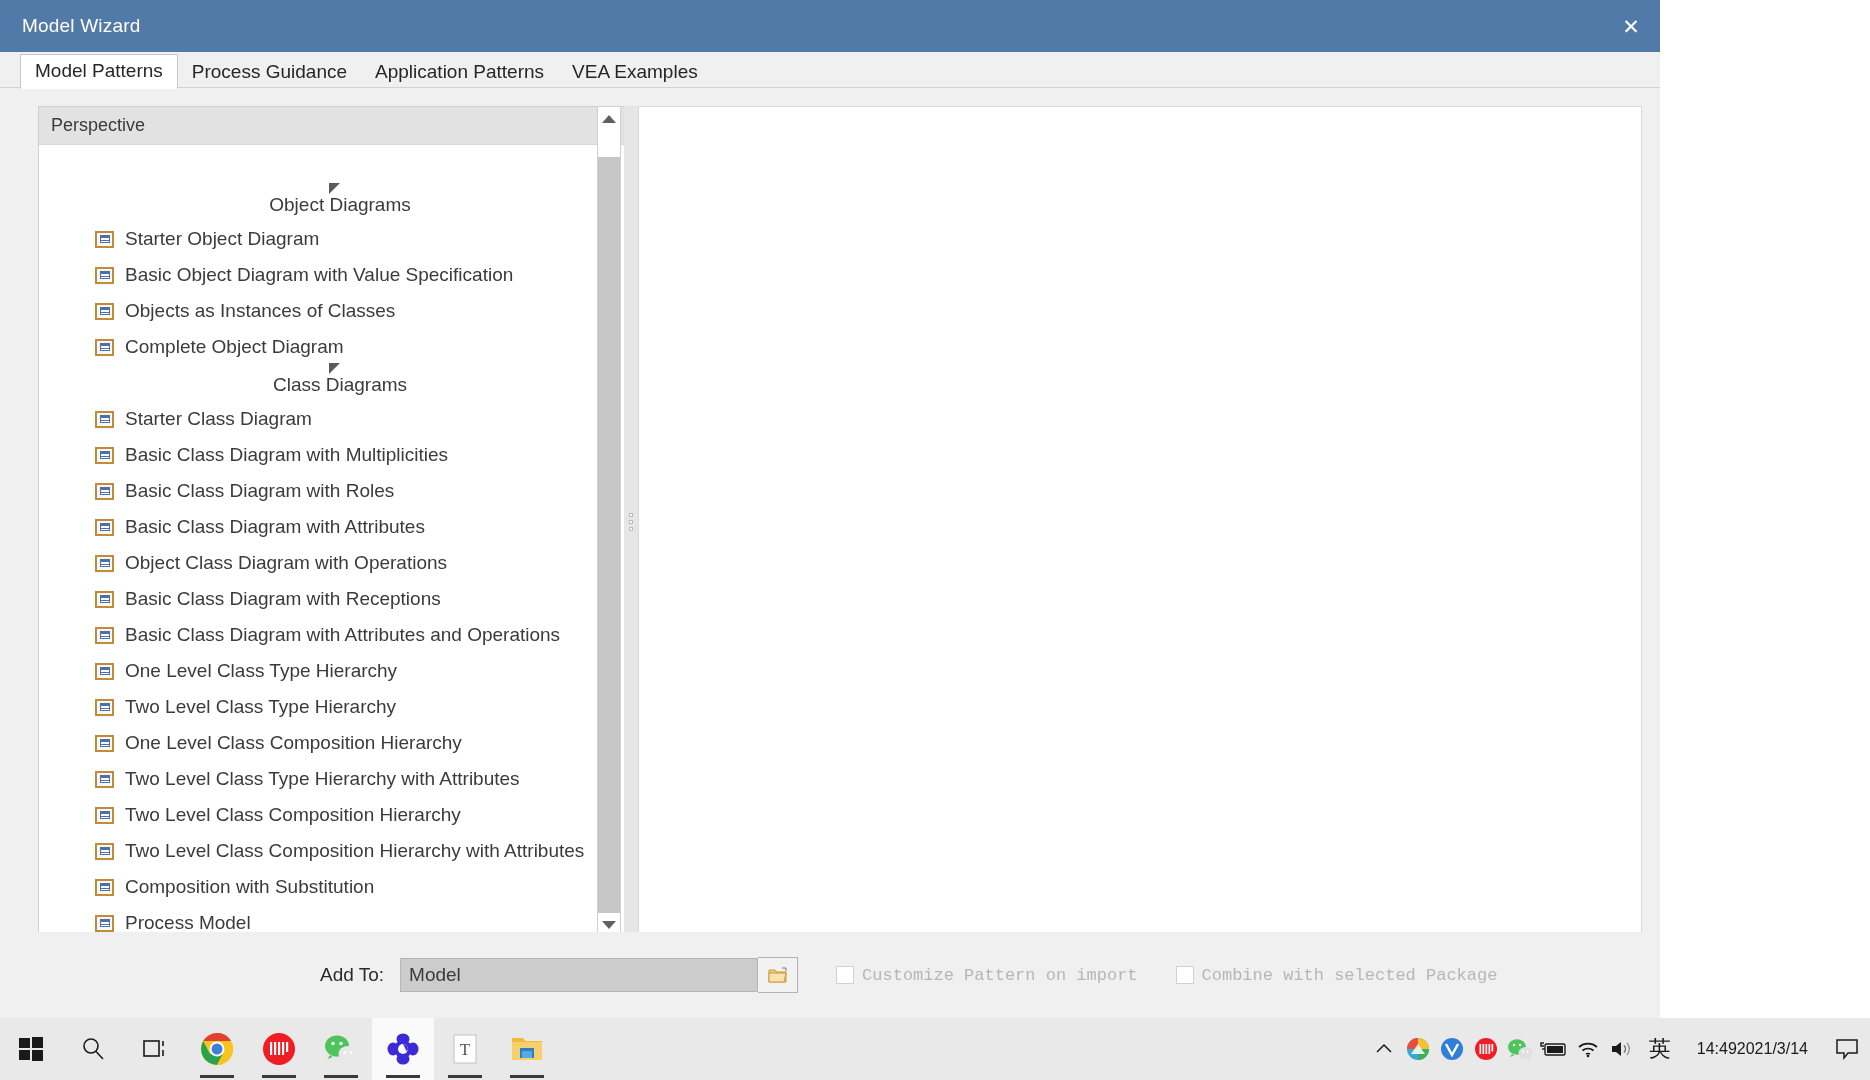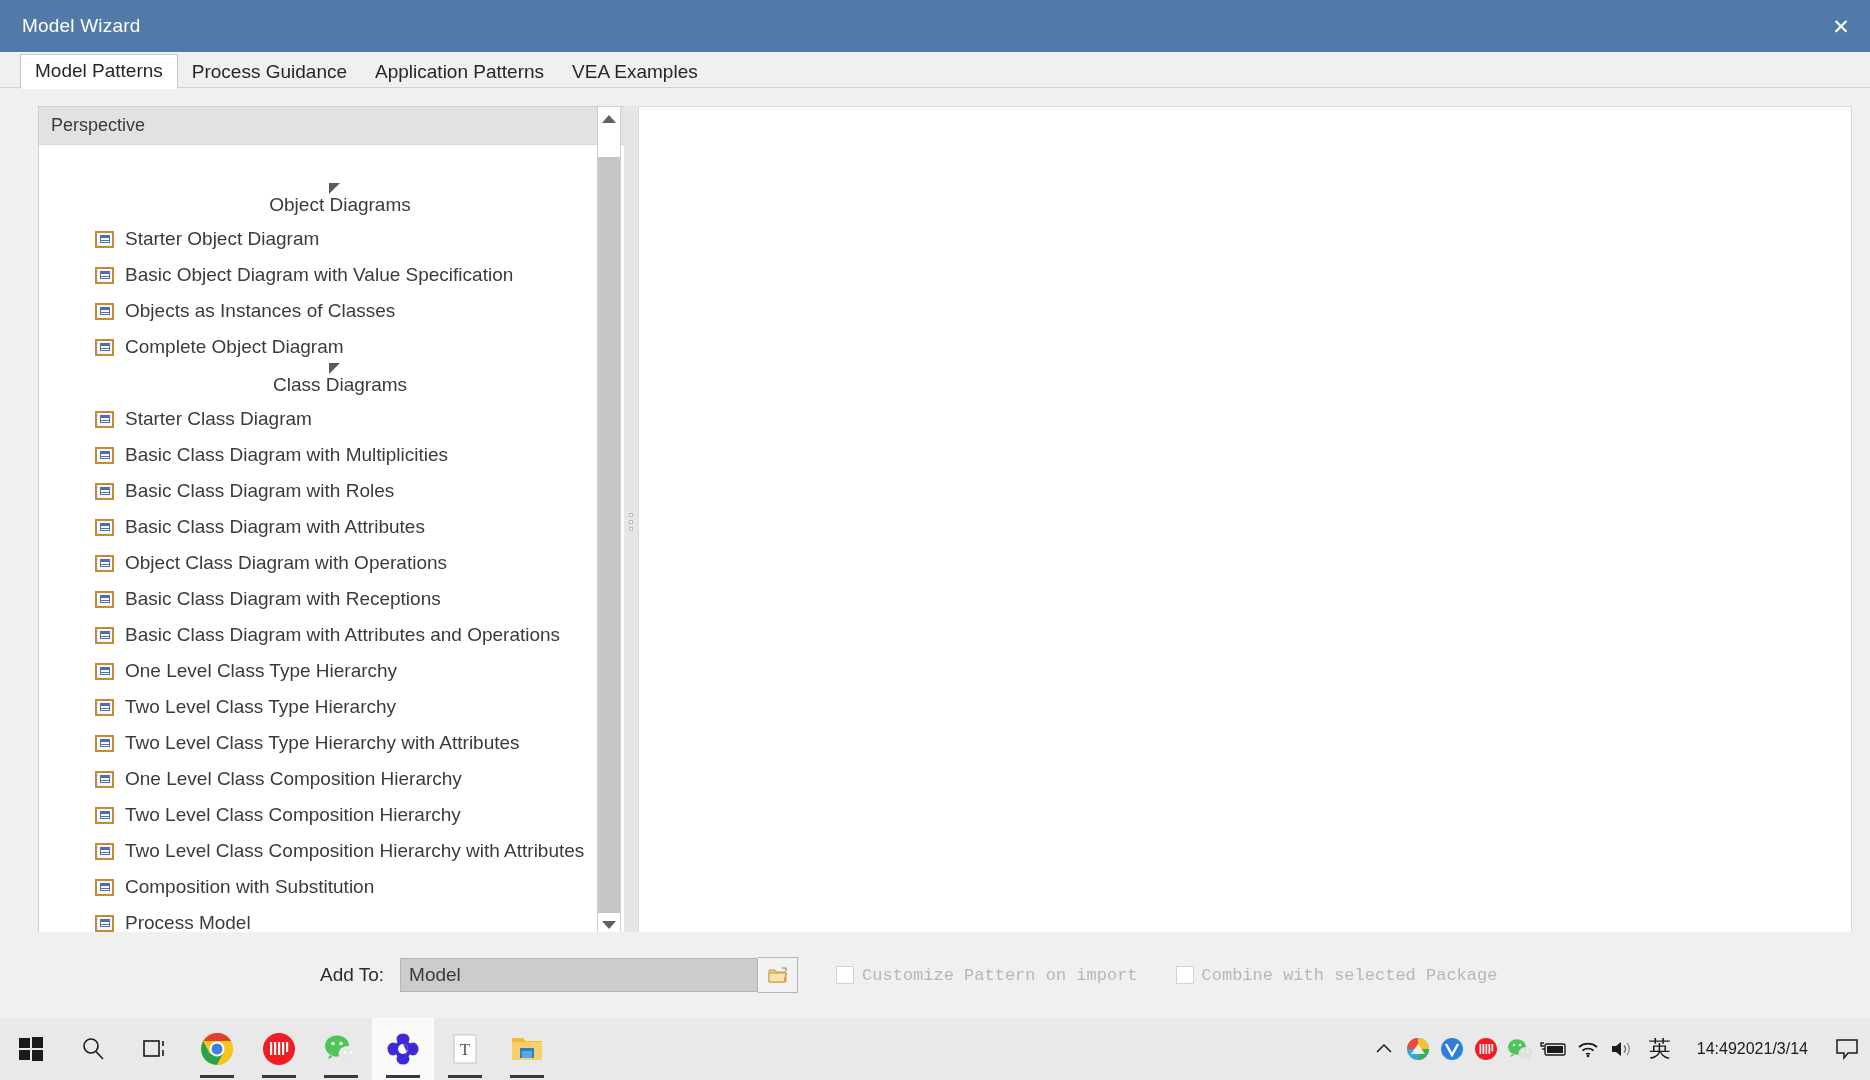--- a/index.html
+++ b/index.html
@@ -6,21 +6,21 @@
   html, body {
     width: 1870px; height: 1080px;
     overflow: hidden;
     font-family: "Liberation Sans", sans-serif;
     background: #ffffff;
   }
 
   
   #window {
     position: absolute; left: 0; top: 0;
-    width: 1870px; height: 1018px;
+    width: 1660px; height: 1018px;
     background: #f0f0f0;
     display: flex; flex-direction: column;
   }
 
   
   #titlebar {
     height: 52px;
     background: #527aa8;
     display: flex; align-items: center;
     flex: none;
@@ -422,27 +422,27 @@
           <div class="tree-item">
             <span class="item-icon">
               <i></i>
             </span>
             <span class="item-label">Two Level Class Type Hierarchy</span>
           </div>
           <div class="tree-item">
             <span class="item-icon">
               <i></i>
             </span>
+            <span class="item-label">One Level Class Composition Hierarchy</span>
+          </div>
+          <div class="tree-item">
+            <span class="item-icon">
+              <i></i>
+            </span>
             <span class="item-label">Two Level Class Type Hierarchy with Attributes</span>
-          </div>
-          <div class="tree-item">
-            <span class="item-icon">
-              <i></i>
-            </span>
-            <span class="item-label">One Level Class Composition Hierarchy</span>
           </div>
           <div class="tree-item">
             <span class="item-icon">
               <i></i>
             </span>
             <span class="item-label">Two Level Class Composition Hierarchy</span>
           </div>
           <div class="tree-item">
             <span class="item-icon">
               <i></i>

